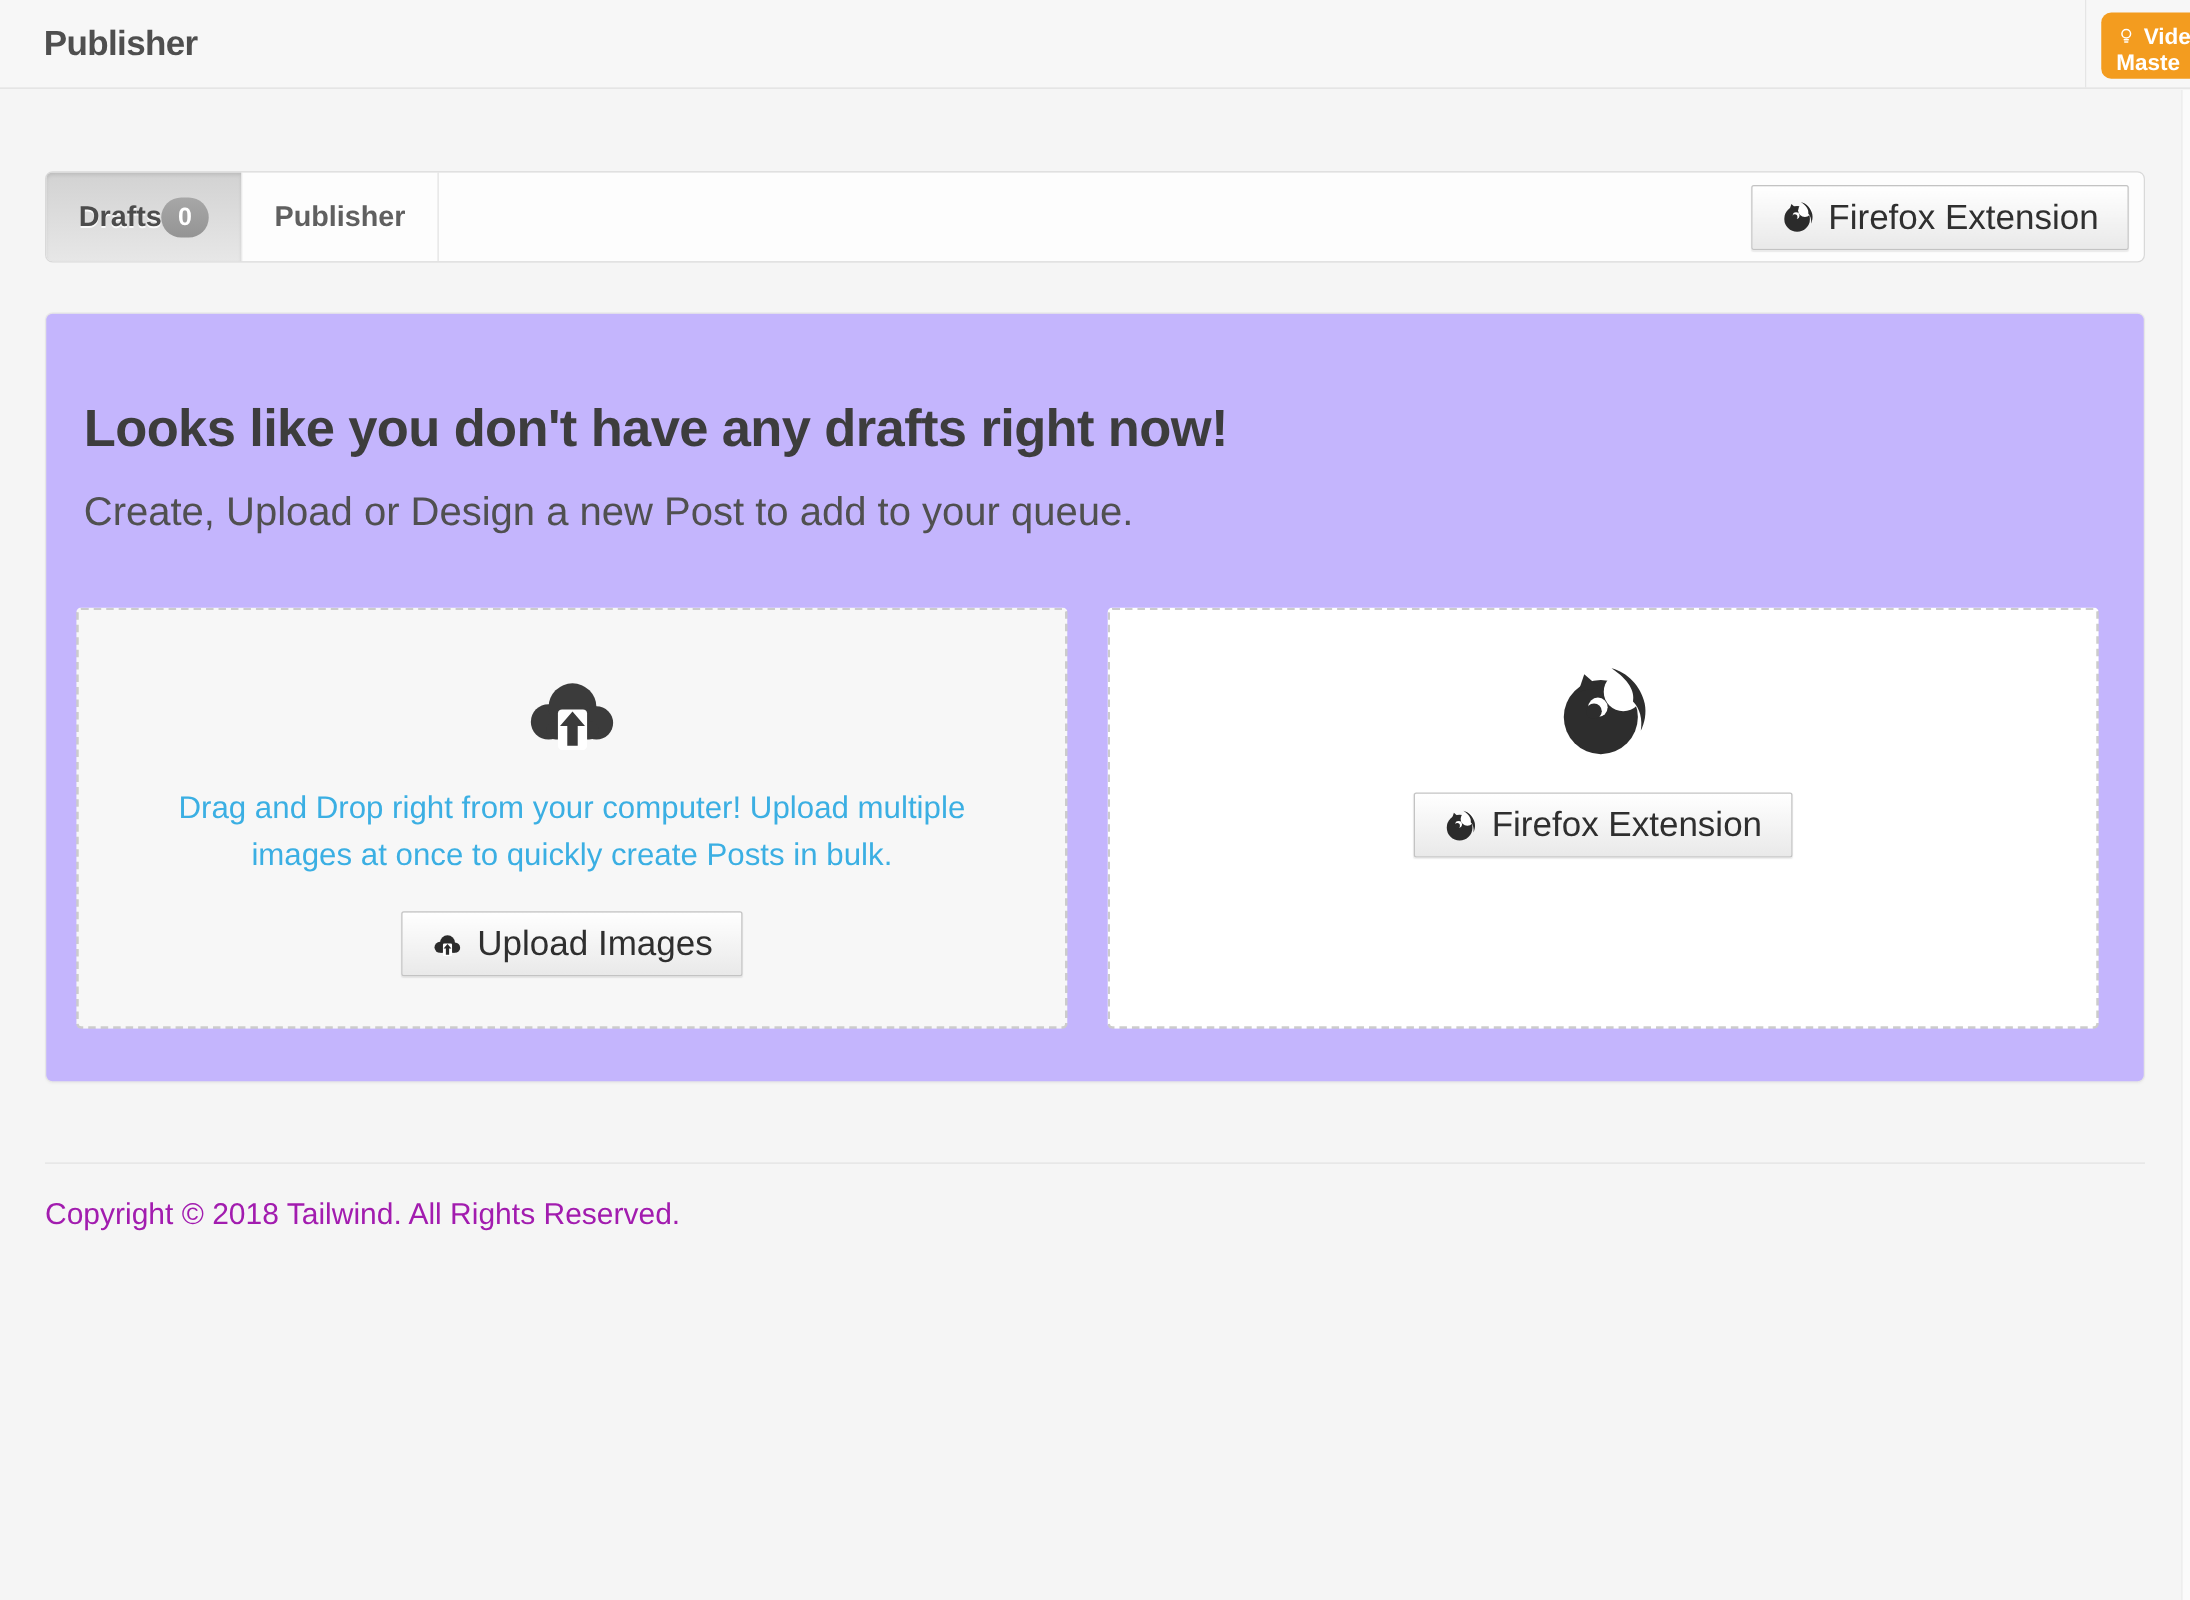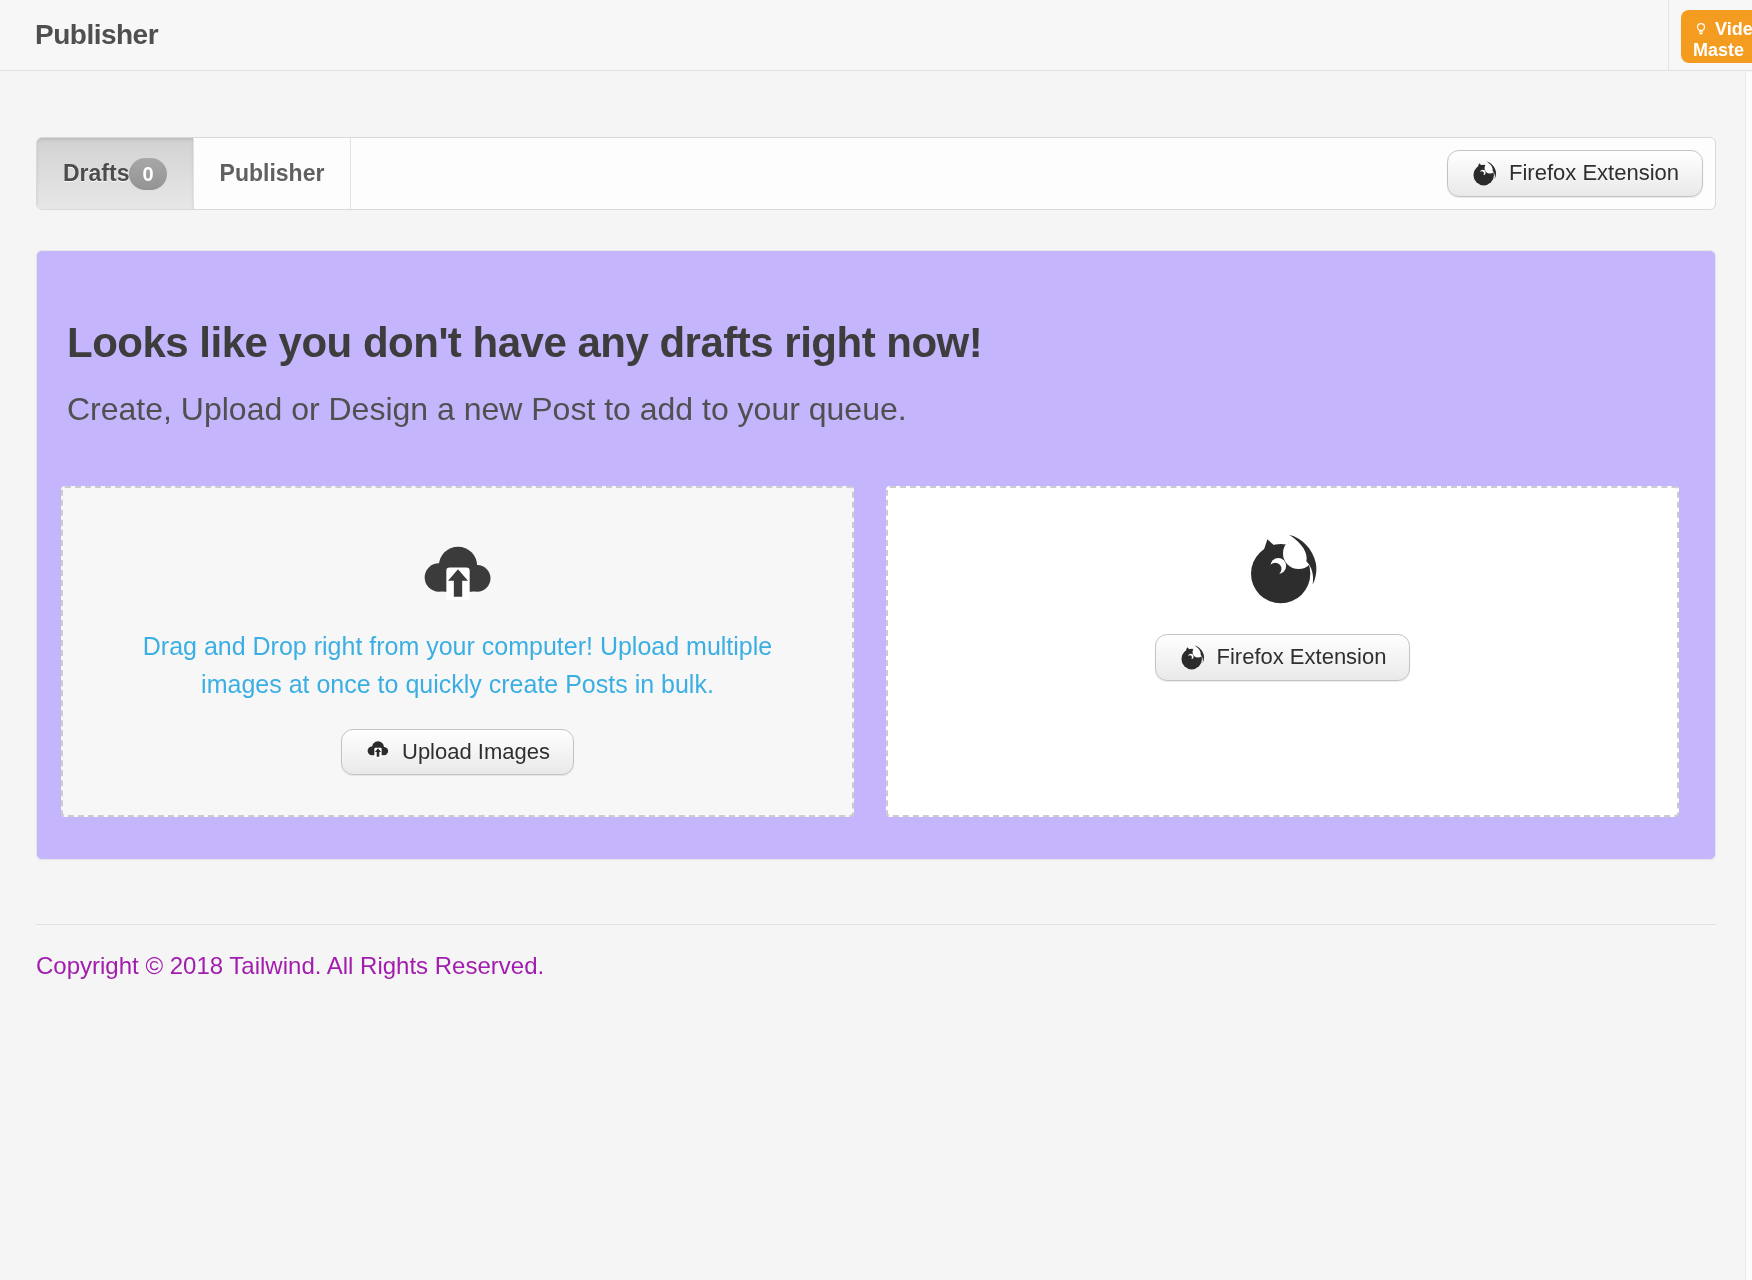--- a/index.html
+++ b/index.html
@@ -49,24 +49,24 @@
   .badge {
     display:inline-block; border-radius:999px; color:#fff; font-size:20px;
     font-weight:bold; padding:4px 13px; line-height:1.2; text-shadow:none;
   }
   .badge-gray  { background:linear-gradient(180deg,#a7a7a7,#949494); }
   .badge-green { background:linear-gradient(180deg,#43964e,#377e41); }
   .tabrow-right { margin-left:auto; align-self:center; margin-right:12px; }
 
   
   .btn {
-    display:inline-flex; align-items:flex-start; gap:11px; padding:9px 23px;
+    display:inline-flex; align-items:center; gap:11px; padding:9px 23px;
     background:linear-gradient(180deg,#ffffff,#e9e9e9);
-    border:1px solid #c3c3c3; border-radius:12px; color:#2f2f2f;
-    font-size:22px; font-family:inherit; cursor:pointer;
+    border:1px solid #c3c3c3; border-radius:2px; color:#2f2f2f;
+    font-size:28px; font-family:inherit; cursor:pointer;
     box-shadow:0 1px 1px rgba(0,0,0,.08);
   }
   .btn .ic { color:#2b2b2b; }
 
   
   .panel {
     margin:40px 36px 0 36px; background:#c4b5fd; border:1px solid #e6e6e6;
     border-radius:6px; padding:40px 36px 42px 24px;
     box-shadow:0 1px 2px rgba(0,0,0,.03);
   }

